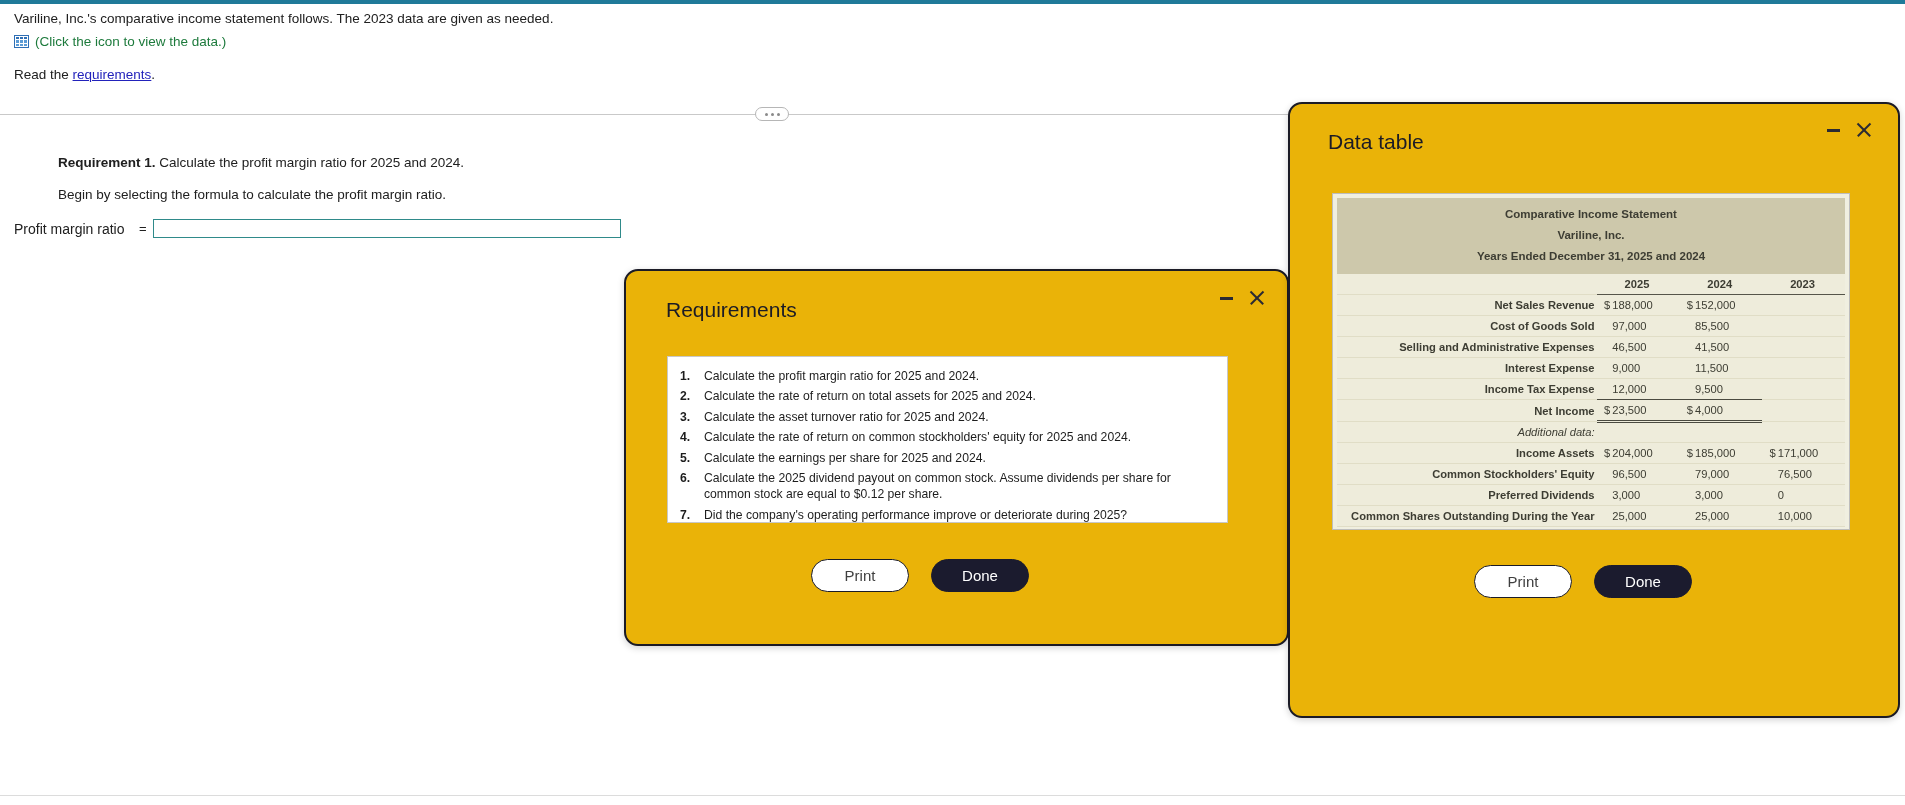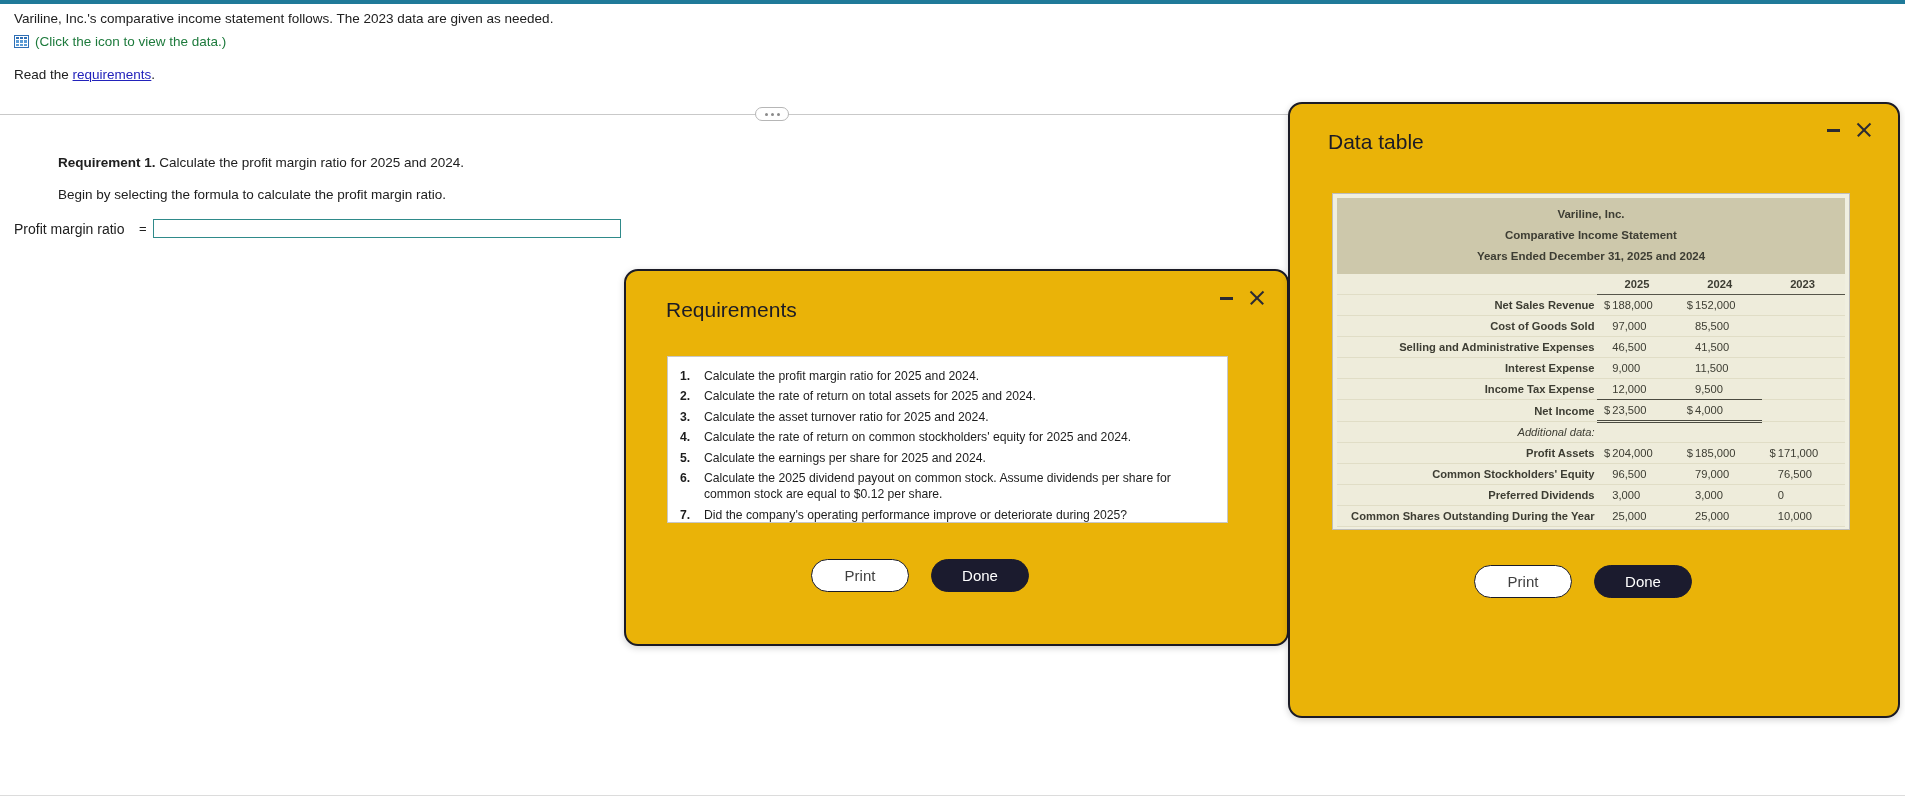--- a/index.html
+++ b/index.html
@@ -283,22 +283,22 @@
 
   <div class="dialog" id="data-dialog">
     <div class="dlg-title">Data table</div>
     <div class="dlg-ctrls">
       <span class="dlg-min"></span>
       <span class="dlg-close"></span>
     </div>
 
     <div class="dt-frame">
       <div class="dt-banner">
+        <div>Comparative Income Statement</div>
         <div>Variline, Inc.</div>
-        <div>Comparative Income Statement</div>
         <div>Years Ended December 31, 2025 and 2024</div>
       </div>
 
       <table class="dt">
         <colgroup>
           <col class="col-lbl">
             <col class="col-c">
             <col class="col-n">
           <col class="col-c">
             <col class="col-n">
@@ -370,21 +370,21 @@
           <tr>
             <td class="dt-label italic">Additional data:</td>
             <td class="dt-cur"></td>
             <td class="dt-num"></td>
             <td class="dt-cur"></td>
             <td class="dt-num"></td>
             <td class="dt-cur"></td>
             <td class="dt-num"></td>
           </tr>
           <tr>
-            <td class="dt-label">Profit Assets</td>
+            <td class="dt-label">Income Assets</td>
             <td class="dt-cur">$</td>
             <td class="dt-num">204,000</td>
             <td class="dt-cur">$</td>
             <td class="dt-num">185,000</td>
             <td class="dt-cur">$</td>
             <td class="dt-num">171,000</td>
           </tr>
           <tr>
             <td class="dt-label">Common Stockholders' Equity</td>
             <td class="dt-cur"></td>

